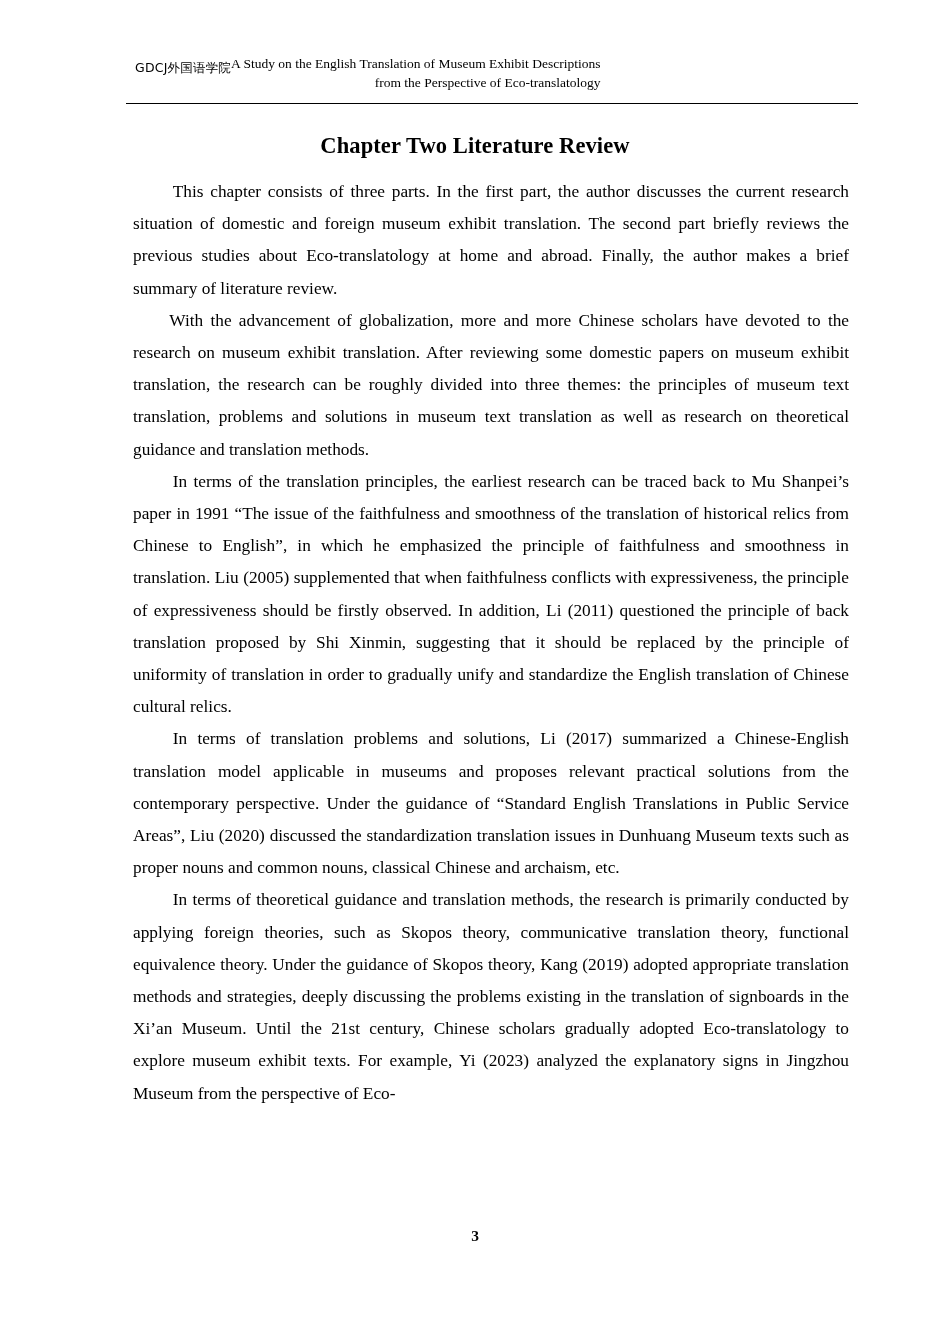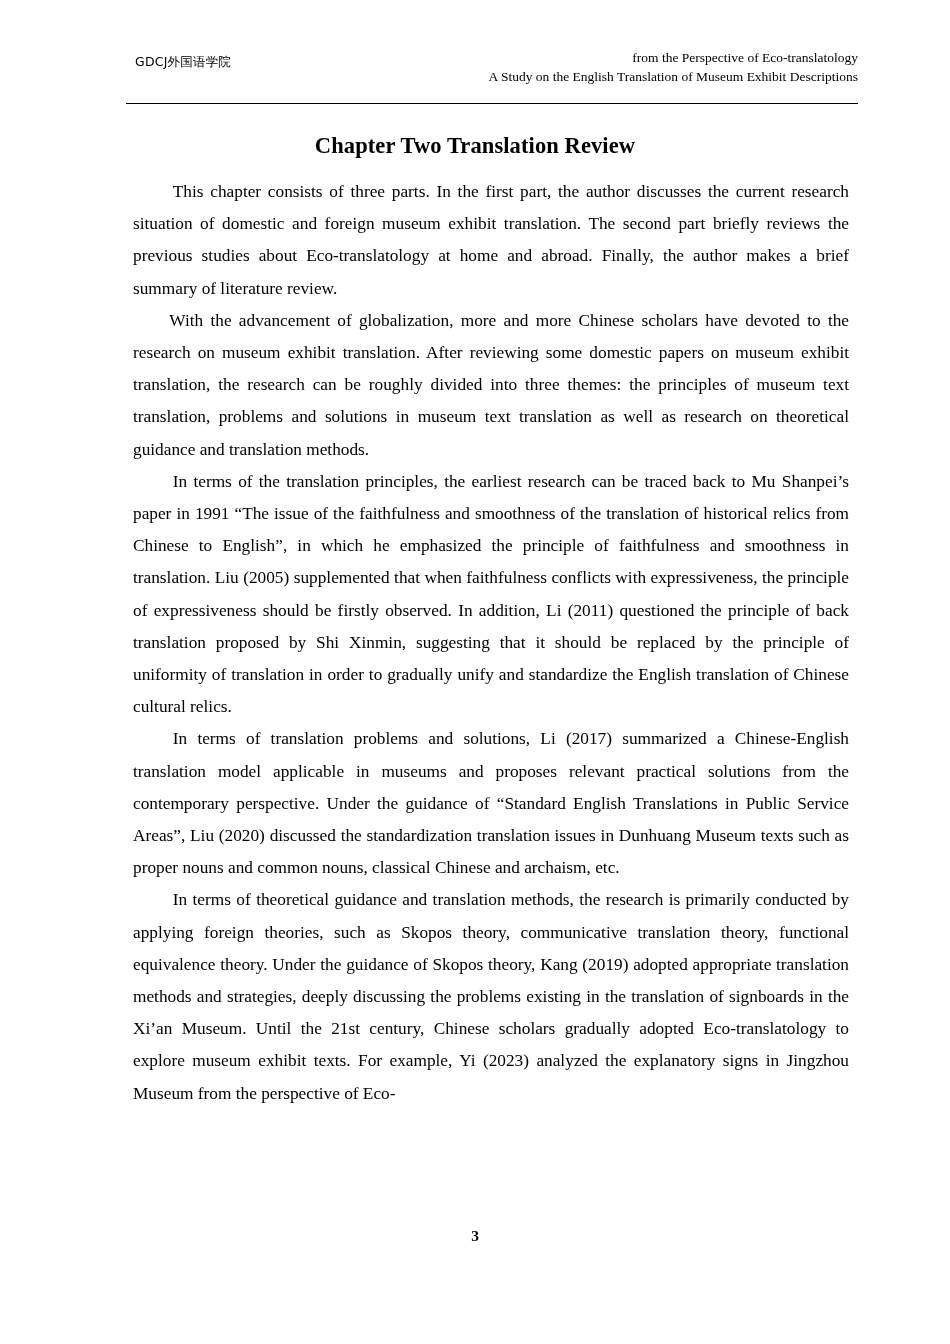--- a/index.html
+++ b/index.html
@@ -21,25 +21,24 @@
     inset: 0;
     width: 950px;
     height: 1344px;
     background: #ffffff;
   }
 
   
   .header {
     position: absolute;
     left: 126px;
-    top: 48px;
+    top: 54px;
     width: 732px;
     display: flex;
     align-items: flex-start;
-    justify-content: space-between;
   }
   .header-left {
     font-family: "DejaVu Sans", "Liberation Sans", sans-serif;
     font-size: 12.5px;
     line-height: 18px;
     letter-spacing: 0.2px;
     color: #000;
     padding-top: 5px;
     padding-left: 9px;
     white-space: nowrap;
@@ -128,27 +127,27 @@
   }
 </style>
 </head>
 <body>
 
 <div class="page">
 
   <div class="header">
     <div class="header-left">GDCJ外国语学院</div>
     <div class="header-right">
+      <div>A Study on the English Translation of Museum Exhibit Descriptions</div>
       <div>from the Perspective of Eco-translatology</div>
-      <div>A Study on the English Translation of Museum Exhibit Descriptions</div>
     </div>
   </div>
   <div class="header-rule"></div>
 
-  <h1 class="chapter-title">Chapter Two Translation Review</h1>
+  <h1 class="chapter-title">Chapter Two Literature Review</h1>
 
   <div class="content">
 
     <p class="para">This chapter consists of three parts. In the first part, the author discusses the current research situation of domestic and foreign museum exhibit translation. The second part briefly reviews the previous studies about Eco-translatology at home and abroad. Finally, the author makes a brief summary of literature review.</p>
 
 
 
     <p class="para tight">With the advancement of globalization, more and more Chinese scholars have devoted to the research on museum exhibit translation. After reviewing some domestic papers on museum exhibit translation, the research can be roughly divided into three themes: the principles of museum text translation, problems and solutions in museum text translation as well as research on theoretical guidance and translation methods.</p>
 
     <p class="para">In terms of the translation principles, the earliest research can be traced back to Mu Shanpei’s paper in 1991 “The issue of the faithfulness and smoothness of the translation of historical relics from Chinese to English”, in which he emphasized the principle of faithfulness and smoothness in translation. Liu (2005) supplemented that when faithfulness conflicts with expressiveness, the principle of expressiveness should be firstly observed. In addition, Li (2011) questioned the principle of back translation proposed by Shi Xinmin, suggesting that it should be replaced by the principle of uniformity of translation in order to gradually unify and standardize the English translation of Chinese cultural relics.</p>

